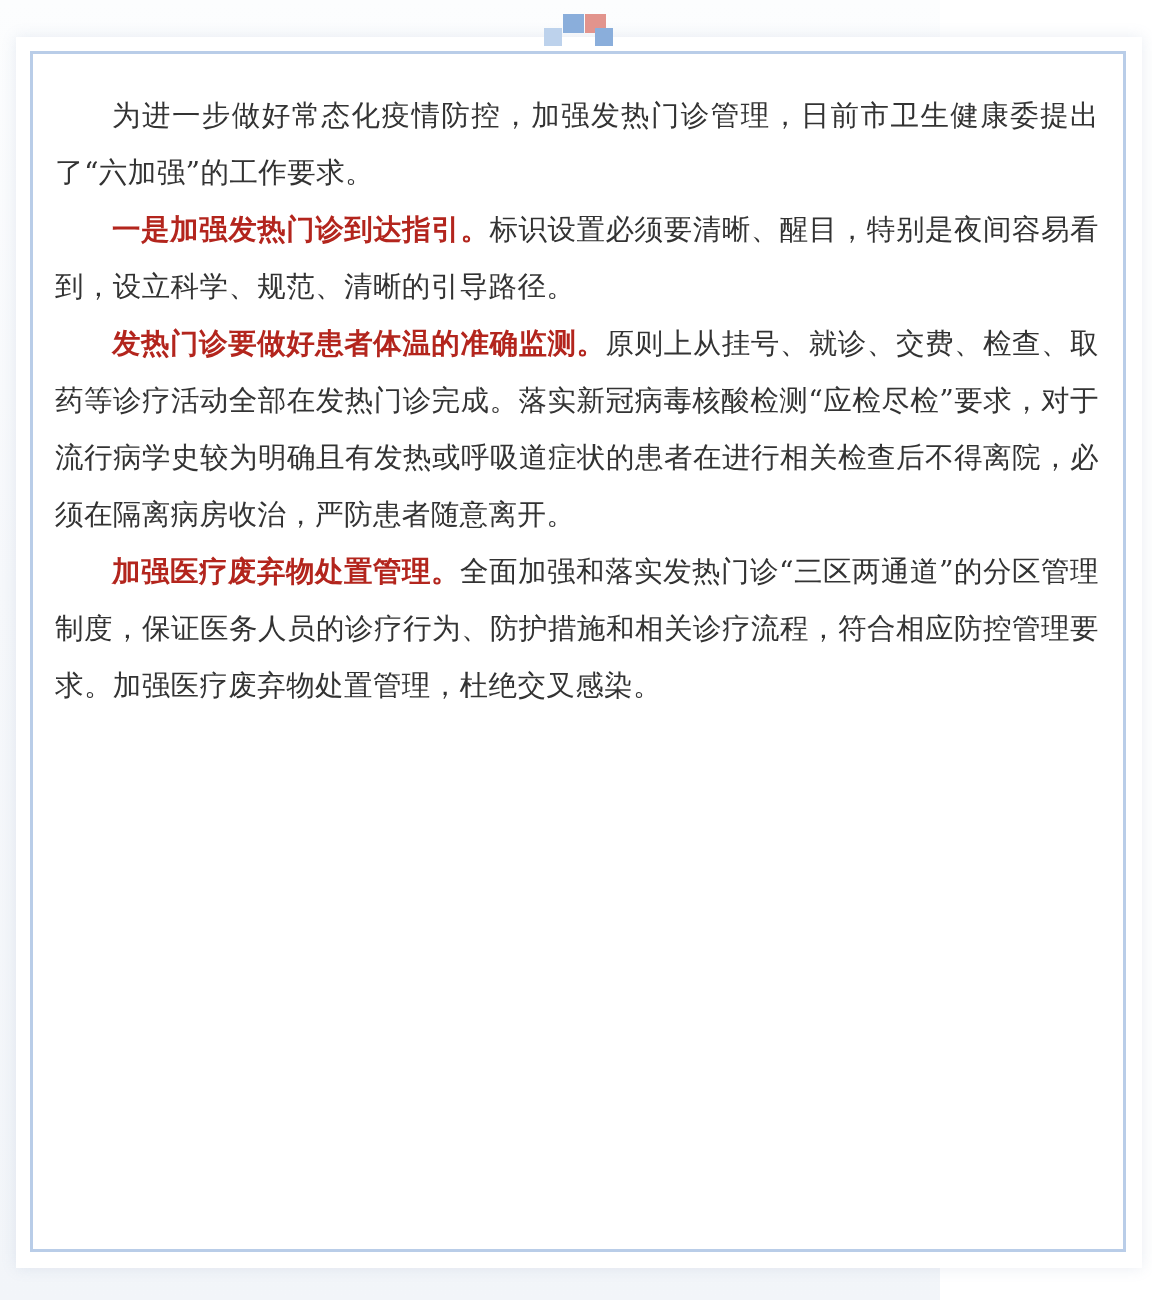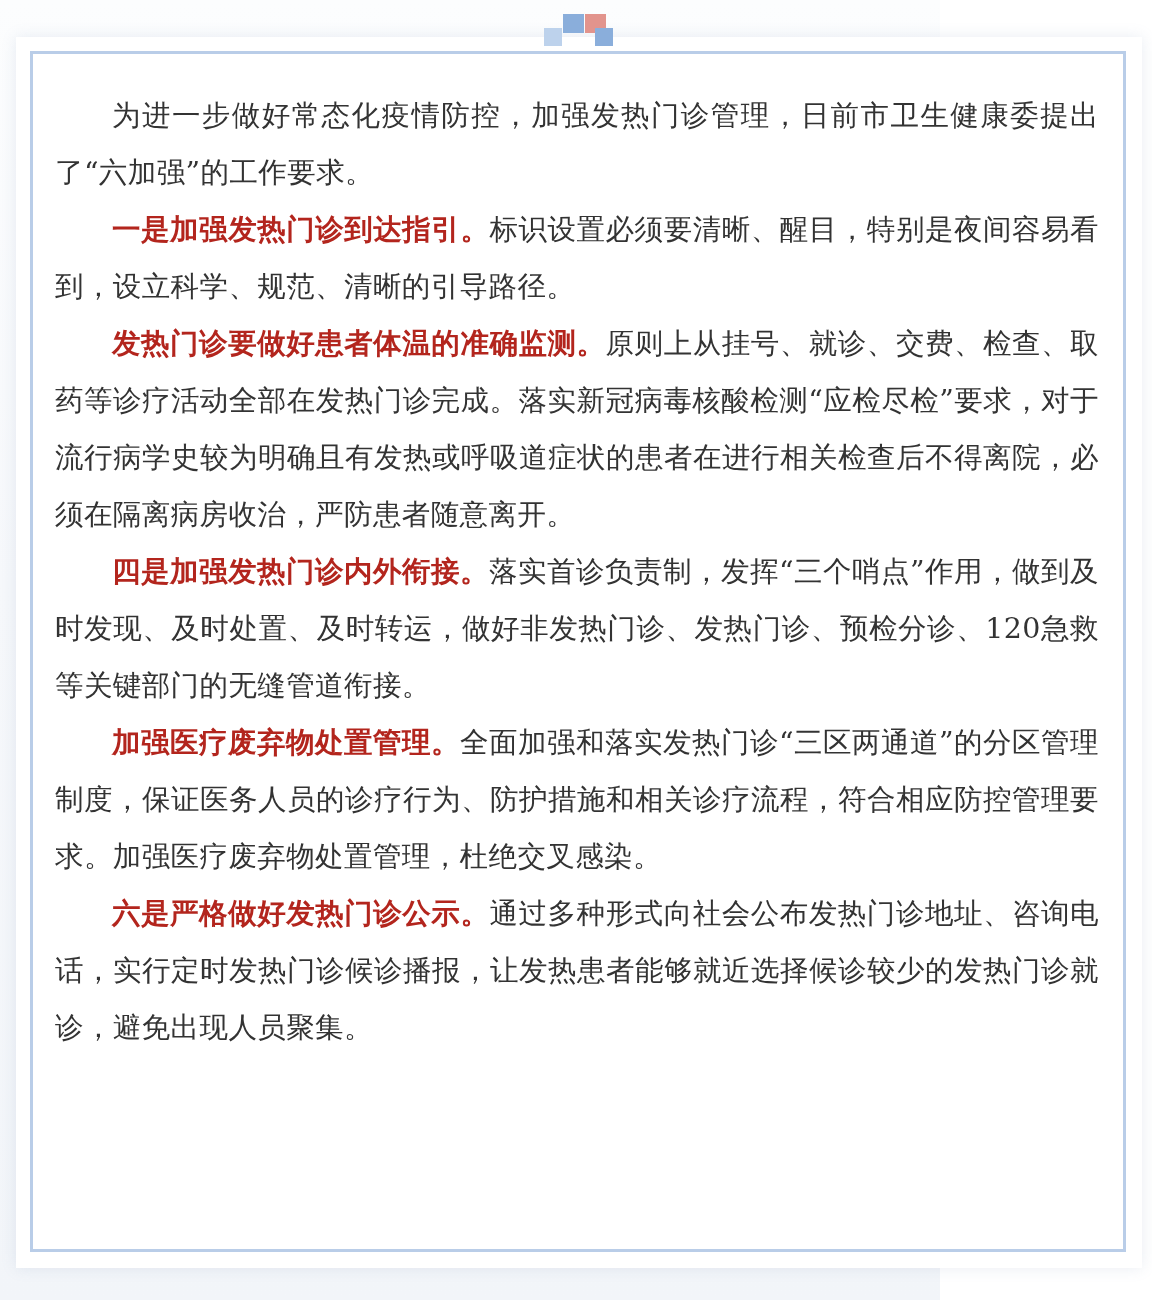--- a/index.html
+++ b/index.html
@@ -120,20 +120,18 @@
 
   <div class="content">
 
     <p class="para first"><span>为进一步做好常态化疫情防控，加强发热门诊管理，日前市卫生健康委提出了“六加强”的工作要求。</span></p>
 
     <p class="para"><span class="lead">一是加强发热门诊到达指引。</span><span>标识设置必须要清晰、醒目，特别是夜间容易看到，设立科学、规范、清晰的引导路径。</span></p>
 
 
     <p class="para"><span class="lead">发热门诊要做好患者体温的准确监测。</span><span>原则上从挂号、就诊、交费、检查、取药等诊疗活动全部在发热门诊完成。落实新冠病毒核酸检测“应检尽检”要求，对于流行病学史较为明确且有发热或呼吸道症状的患者在进行相关检查后不得离院，必须在隔离病房收治，严防患者随意离开。</span></p>
 
-    <p class="para"><span class="lead">四是加强发热门诊内外衔接。</span><span>落实首诊负责制，发挥“三个哨点”作用，做到及时发现、及时处置、及时转运，做好非发热门诊、发热门诊、预检分诊、120急救等关键部门的无缝管道衔接。</span></p>
 
     <p class="para"><span class="lead">加强医疗废弃物处置管理。</span><span>全面加强和落实发热门诊“三区两通道”的分区管理制度，保证医务人员的诊疗行为、防护措施和相关诊疗流程，符合相应防控管理要求。加强医疗废弃物处置管理，杜绝交叉感染。</span></p>
 
-    <p class="para"><span class="lead">六是严格做好发热门诊公示。</span><span>通过多种形式向社会公布发热门诊地址、咨询电话，实行定时发热门诊候诊播报，让发热患者能够就近选择候诊较少的发热门诊就诊，避免出现人员聚集。</span></p>
 
   </div>
 </div>
 
 </body></html>

